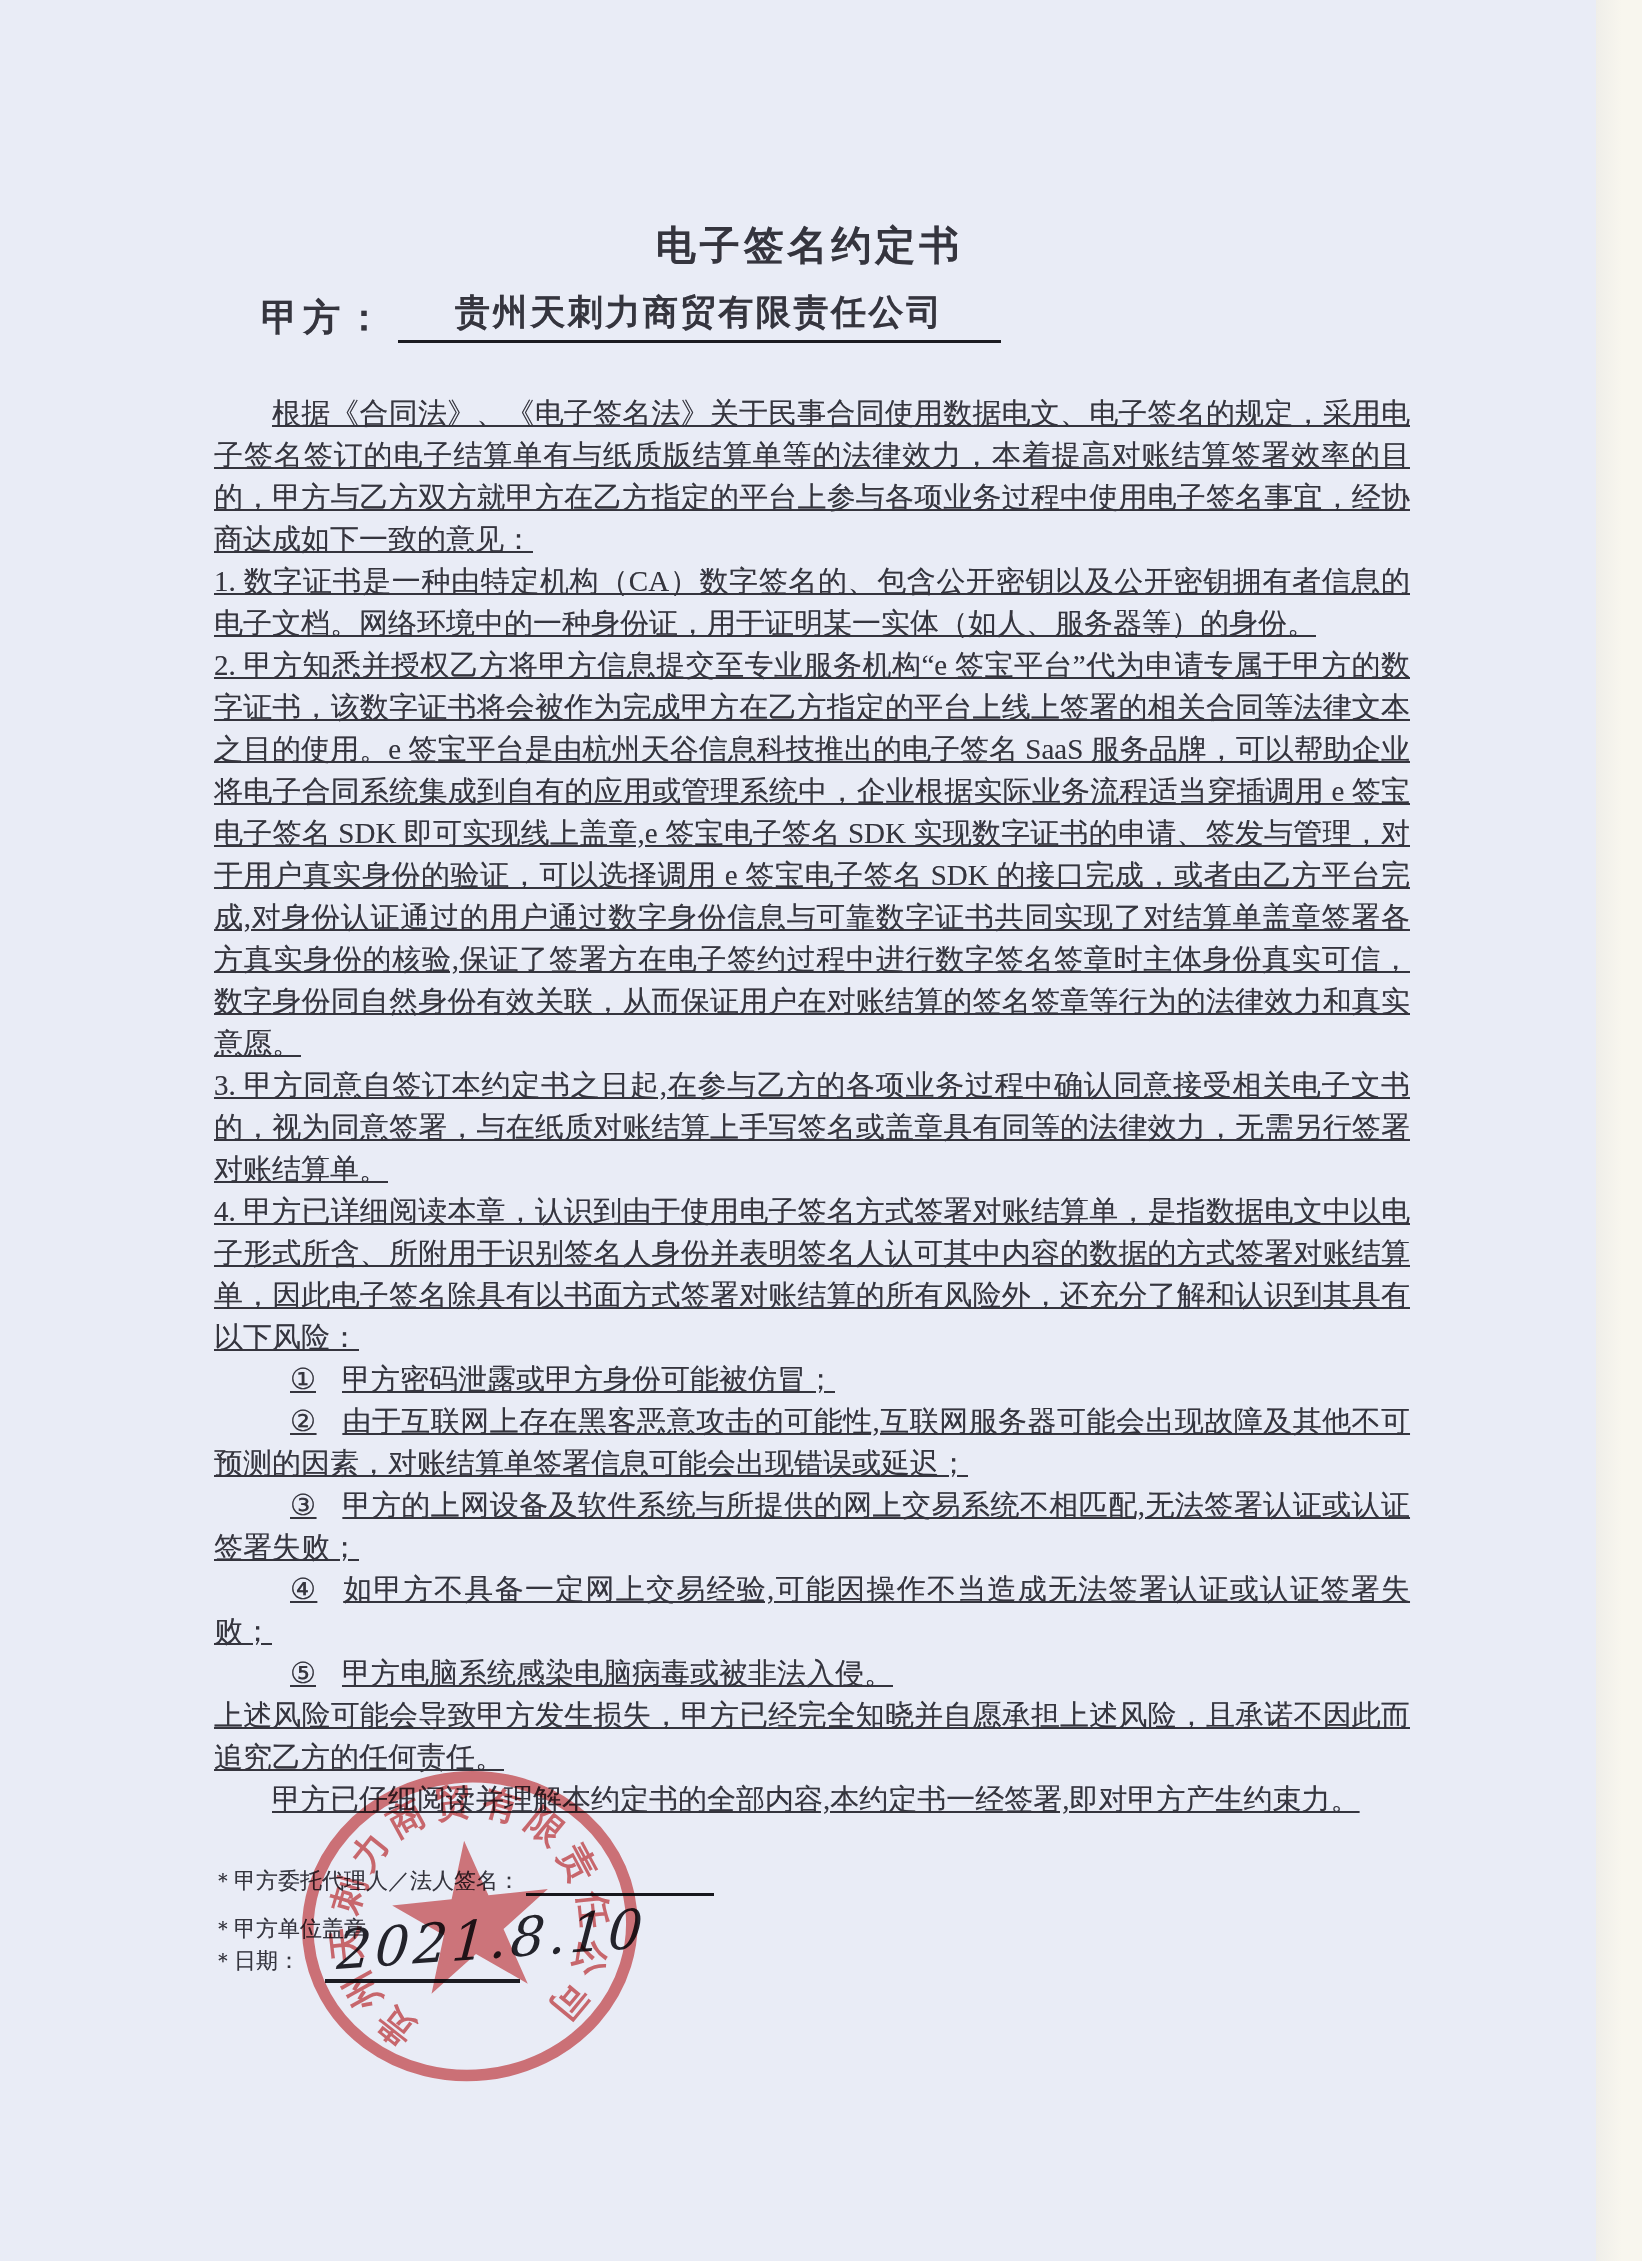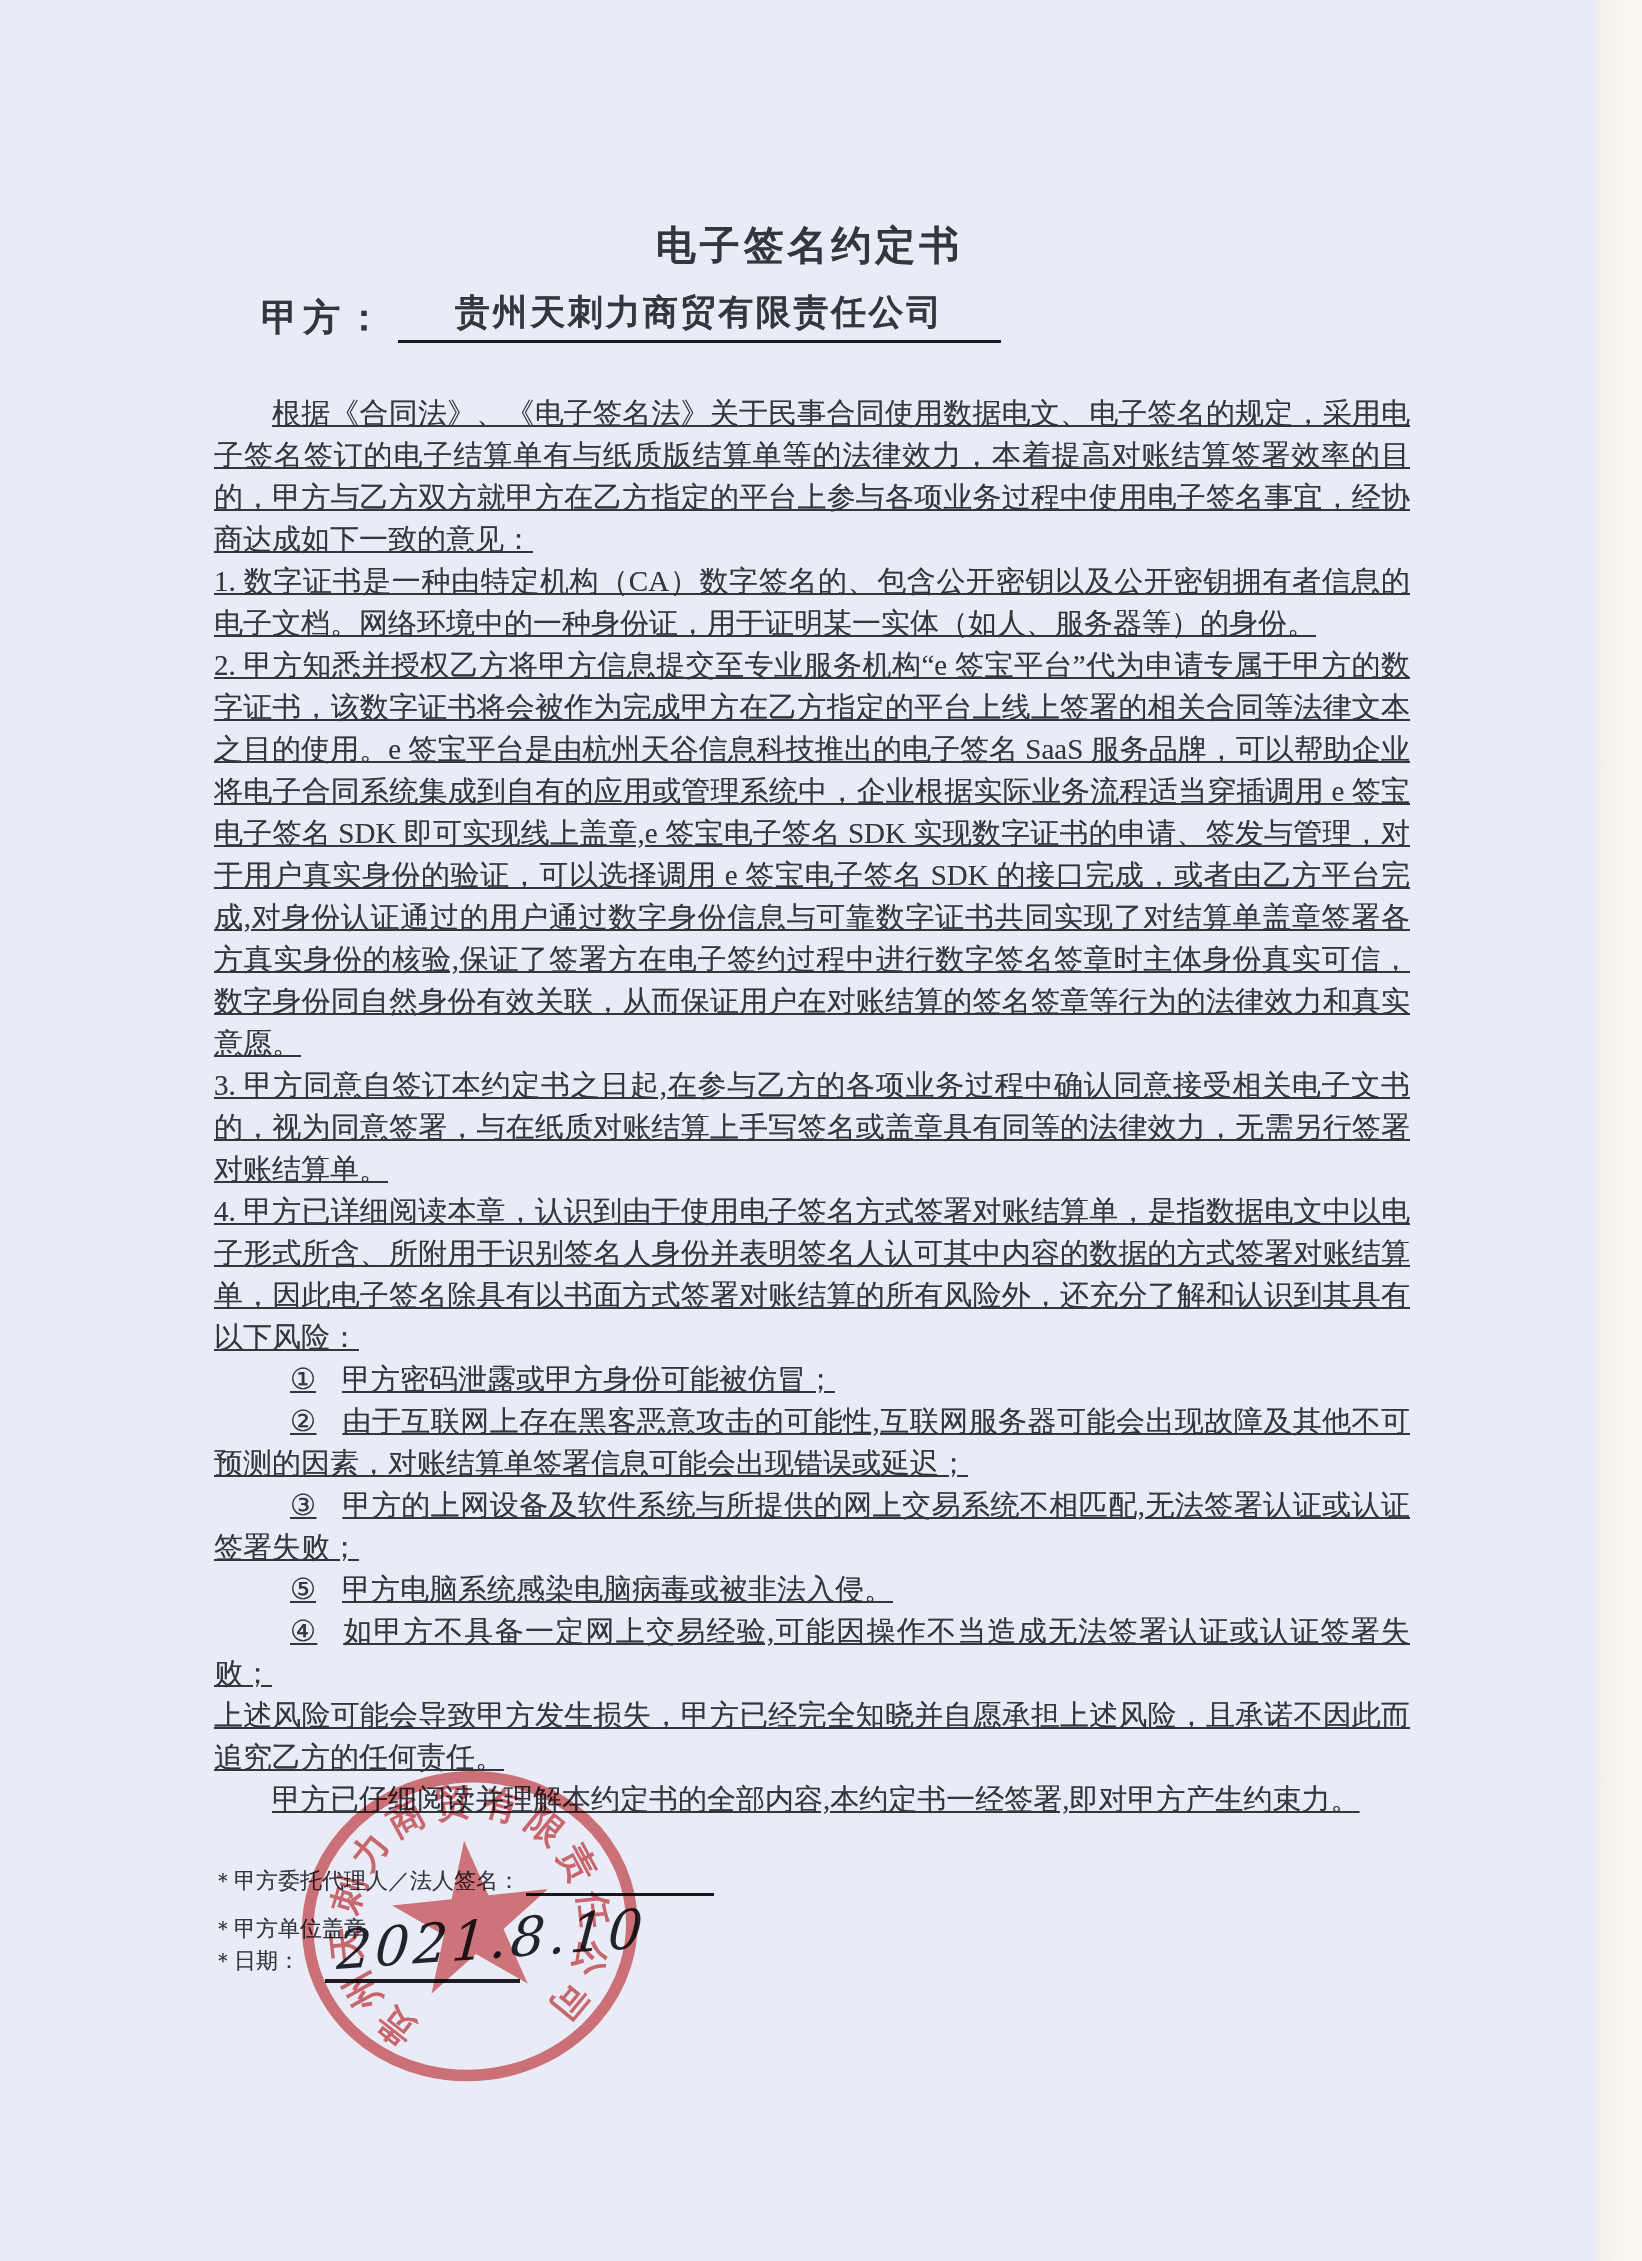--- a/index.html
+++ b/index.html
@@ -54,22 +54,22 @@
 
   <div class="body-text ink">
     <p class="indent">根据《合同法》、《电子签名法》关于民事合同使用数据电文、电子签名的规定，采用电子签名签订的电子结算单有与纸质版结算单等的法律效力，本着提高对账结算签署效率的目的，甲方与乙方双方就甲方在乙方指定的平台上参与各项业务过程中使用电子签名事宜，经协商达成如下一致的意见：</p>
     <p>1. 数字证书是一种由特定机构（CA）数字签名的、包含公开密钥以及公开密钥拥有者信息的电子文档。网络环境中的一种身份证，用于证明某一实体（如人、服务器等）的身份。</p>
     <p>2. 甲方知悉并授权乙方将甲方信息提交至专业服务机构“e 签宝平台”代为申请专属于甲方的数字证书，该数字证书将会被作为完成甲方在乙方指定的平台上线上签署的相关合同等法律文本之目的使用。e 签宝平台是由杭州天谷信息科技推出的电子签名 SaaS 服务品牌，可以帮助企业将电子合同系统集成到自有的应用或管理系统中，企业根据实际业务流程适当穿插调用 e 签宝电子签名 SDK 即可实现线上盖章,e 签宝电子签名 SDK 实现数字证书的申请、签发与管理，对于用户真实身份的验证，可以选择调用 e 签宝电子签名 SDK 的接口完成，或者由乙方平台完成,对身份认证通过的用户通过数字身份信息与可靠数字证书共同实现了对结算单盖章签署各方真实身份的核验,保证了签署方在电子签约过程中进行数字签名签章时主体身份真实可信，数字身份同自然身份有效关联，从而保证用户在对账结算的签名签章等行为的法律效力和真实意愿。</p>
     <p>3. 甲方同意自签订本约定书之日起,在参与乙方的各项业务过程中确认同意接受相关电子文书的，视为同意签署，与在纸质对账结算上手写签名或盖章具有同等的法律效力，无需另行签署对账结算单。</p>
     <p>4. 甲方已详细阅读本章，认识到由于使用电子签名方式签署对账结算单，是指数据电文中以电子形式所含、所附用于识别签名人身份并表明签名人认可其中内容的数据的方式签署对账结算单，因此电子签名除具有以书面方式签署对账结算的所有风险外，还充分了解和认识到其具有以下风险：</p>
     <p class="risk"><span class="marker">①</span><span>甲方密码泄露或甲方身份可能被仿冒；</span></p>
     <p class="risk"><span class="marker">②</span><span>由于互联网上存在黑客恶意攻击的可能性,互联网服务器可能会出现故障及其他不可预测的因素，对账结算单签署信息可能会出现错误或延迟；</span></p>
     <p class="risk"><span class="marker">③</span><span>甲方的上网设备及软件系统与所提供的网上交易系统不相匹配,无法签署认证或认证签署失败；</span></p>
+    <p class="risk"><span class="marker">④</span><span>如甲方不具备一定网上交易经验,可能因操作不当造成无法签署认证或认证签署失败；</span></p>
     <p class="risk"><span class="marker">⑤</span><span>甲方电脑系统感染电脑病毒或被非法入侵。</span></p>
-    <p class="risk"><span class="marker">④</span><span>如甲方不具备一定网上交易经验,可能因操作不当造成无法签署认证或认证签署失败；</span></p>
     <p>上述风险可能会导致甲方发生损失，甲方已经完全知晓并自愿承担上述风险，且承诺不因此而追究乙方的任何责任。</p>
     <p class="indent">甲方已仔细阅读并理解本约定书的全部内容,本约定书一经签署,即对甲方产生约束力。</p>
   </div>
 
   <div class="sig-row ink" id="sig-agent">
     <span>＊甲方委托代理人／法人签名：</span><span class="sig-line"></span>
   </div>
   <div class="sig-row ink" id="sig-seal">
     <span>＊甲方单位盖章</span>
   </div>

